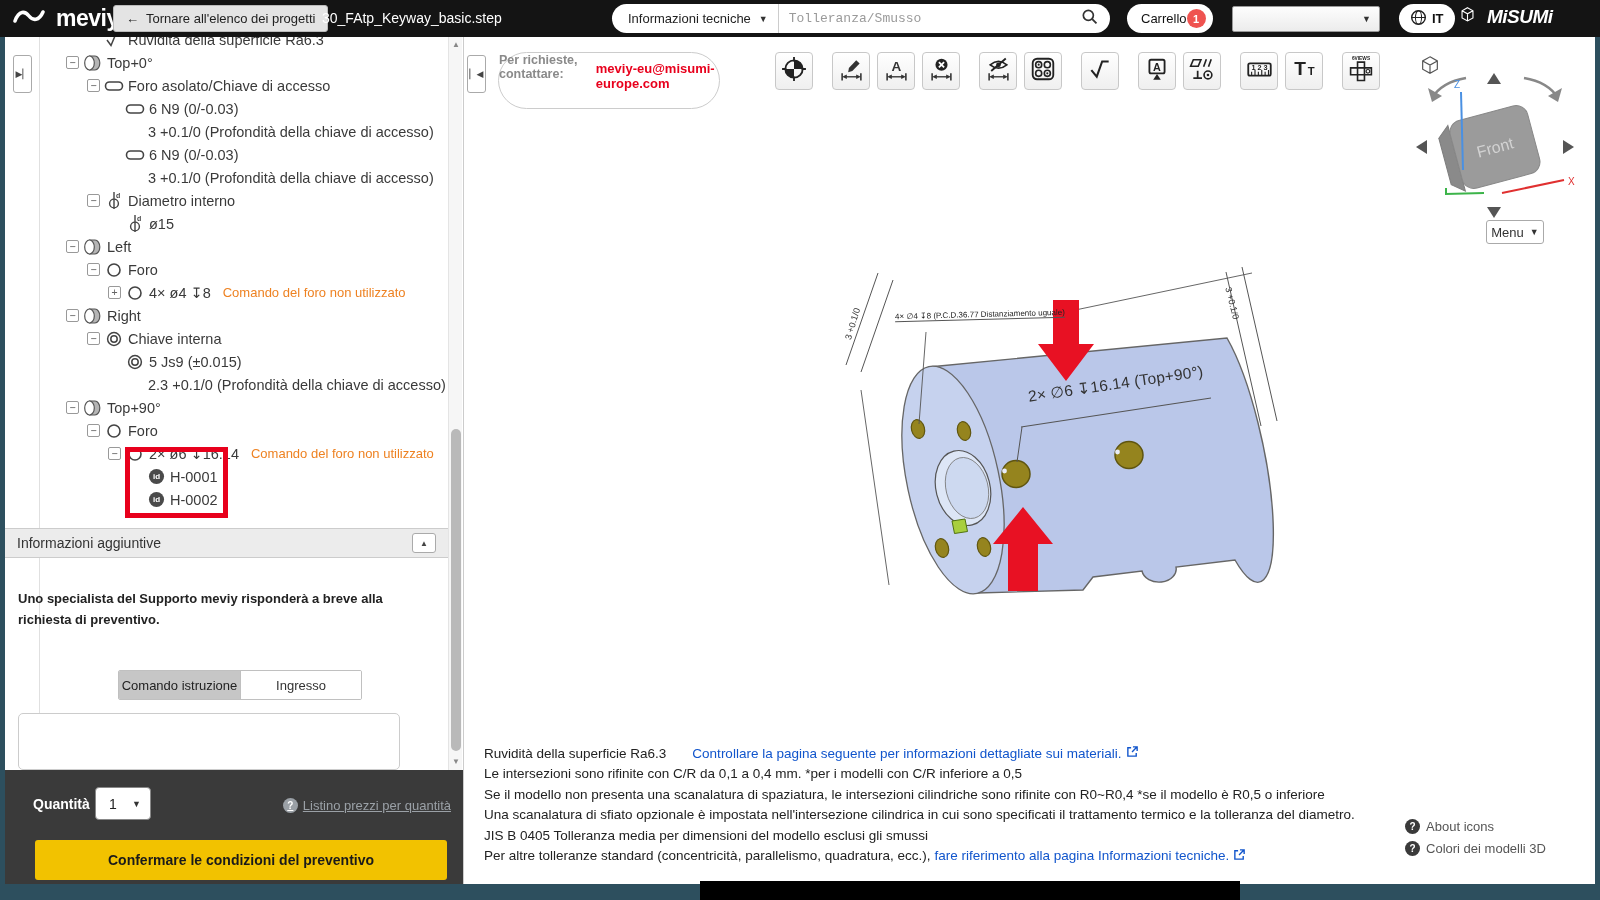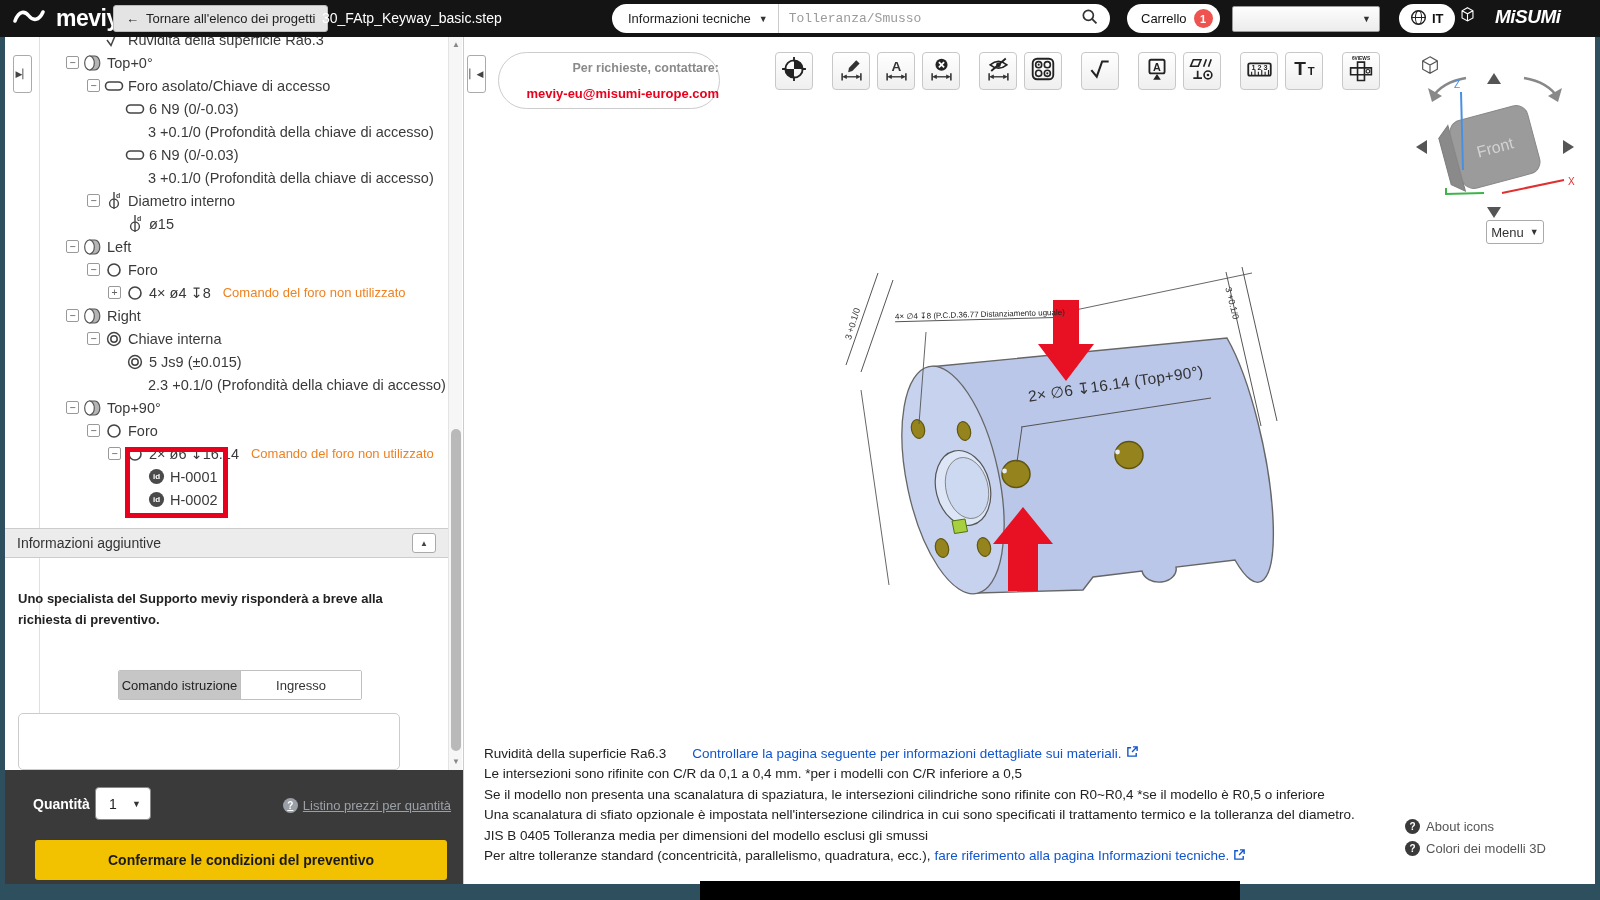--- a/index.html
+++ b/index.html
@@ -13,25 +13,25 @@
 .logo-text { color:#fff; font-size:23px; font-weight:bold; letter-spacing:-0.5px; }
 .backbtn { left:113px; top:5px; height:27px; background:#e4e4e4; border:1px solid #bbb; border-radius:3px; display:flex; align-items:center; gap:7px; padding:0 12px; font-size:13px; color:#222; cursor:pointer; }
 .filename { left:322px; top:10px; color:#fff; font-size:14px; }
 .searchpill { left:612px; top:4px; width:498px; height:29px; background:#fff; border-radius:15px; display:flex; align-items:center; overflow:hidden; }
 .techdd { display:flex; align-items:center; gap:8px; padding:0 10px 0 16px; font-size:13px; color:#222; height:100%; cursor:pointer; flex:none; }
 .caret { font-size:9px; color:#333; }
 .sdiv { width:1px; height:100%; background:#ccc; flex:none; }
 .searchinput { flex:1; border:0; outline:0; font-size:13px; padding:0 8px 0 10px; color:#333; font-family:Liberation Mono, monospace; }
 .searchinput::placeholder { color:#9a9a9a; }
 .sicon { flex:none; margin-right:12px; }
-.cartpill { left:1127px; top:4px; height:29px; background:#fff; border-radius:15px; display:flex; align-items:center; gap:7px; padding:0 7px 0 14px; font-size:13px; color:#111; cursor:pointer;justify-content:space-between; }
+.cartpill { left:1127px; top:4px; height:29px; background:#fff; border-radius:15px; display:flex; align-items:center; gap:0; padding:0 7px 0 14px; font-size:13px; color:#111; cursor:pointer;justify-content:space-between; }
 .cartbadge { width:19px; height:19px; border-radius:50%; background:#ef5350; color:#fff; font-size:11px; font-weight:bold; display:flex; align-items:center; justify-content:center; }
 .topselect { left:1232px; top:6px; width:148px; height:26px; background:linear-gradient(#fdfdfd,#ececec); border:1px solid #999; border-radius:2px; display:flex; align-items:center; justify-content:flex-end; padding-right:8px; cursor:pointer; }
 .langpill { left:1399px; top:4px; height:29px; background:#fff; border-radius:15px; display:flex; align-items:center; gap:5px; padding:0 11px; font-size:13px; font-weight:bold; color:#111; cursor:pointer; }
-.brand { left:1460px; top:6px; display:flex; align-items:center; gap:20px; color:#fff; font-size:19px; font-weight:bold; font-style:italic; letter-spacing:-0.5px; }
+.brand { left:1460px; top:6px; display:flex; align-items:center; gap:12px; color:#fff; font-size:19px; font-weight:bold; font-style:italic; letter-spacing:-0.5px; }
 
 
 .sidebar { position:absolute; left:5px; top:37px; width:458px; height:847px; background:#fff; overflow:hidden; }
 .rail { position:absolute; left:0; top:0; width:35px; height:733px; border-right:1px solid #e0e0e0; background:#fff; }
 .expbtn { position:absolute; left:8px; top:18px; width:19px; height:38px; border:1px solid #aaa; border-radius:3px; background:#fff; font-size:9px; color:#444; display:flex; align-items:center; justify-content:center; cursor:pointer; }
 .treewrap { position:absolute; left:35px; top:0; width:408px; height:490px; overflow:hidden; }
 .tree { margin-top:-9px; }
 .trow { height:23px; display:flex; align-items:center; white-space:nowrap; cursor:pointer; }
 .tg { width:13px; height:13px; border:1px solid #999; background:#fff; font:10px/11px "DejaVu Sans Mono",monospace; text-align:center; color:#666; margin-right:3px; flex:none; border-radius:2px; }
 .ticon { width:22px; height:19px; margin-right:3px; flex:none; display:flex; align-items:center; justify-content:center; }
@@ -54,21 +54,21 @@
 .sfooter { position:absolute; left:0; top:733px; width:458px; height:114px; background:#3a3a3a; }
 .qtylabel { position:absolute; left:28px; top:26px; color:#fff; font-size:14px; font-weight:bold; }
 .qtysel { position:absolute; left:90px; top:17px; width:56px; height:33px; background:#fff; border:1px solid #888; border-radius:4px; display:flex; align-items:center; justify-content:space-between; padding:0 9px 0 13px; font-size:14px; color:#222; cursor:pointer; }
 .pricelink { position:absolute; right:12px; top:28px; display:flex; align-items:center; gap:5px; color:#9aa0a6; font-size:13px; }
 .pricelink span { text-decoration:underline; cursor:pointer; }
 .confirm { position:absolute; left:30px; top:70px; width:412px; height:40px; background:#f2c200; border:0; border-radius:3px; font-size:14px; font-weight:bold; color:#1a1a1a; font-family:"Liberation Sans",sans-serif; cursor:pointer; }
 
 
 .main { position:absolute; left:463px; top:37px; width:1132px; height:847px; background:#fff; border-left:1px solid #ccc; }
 .collbtn2 { position:absolute; left:3px; top:18px; width:19px; height:38px; border:1px solid #aaa; border-radius:3px; background:#fff; font-size:9px; color:#444; display:flex; align-items:center; justify-content:center; cursor:pointer; }
-.contact { position:absolute; left:34px; top:15px; width:222px; height:57px; border:1.5px solid #ccc; border-radius:29px; display:flex; flex-direction:column; align-items:flex-end; justify-content:center; gap:3px; }
+.contact { position:absolute; left:34px; top:15px; width:222px; height:57px; border:1.5px solid #ccc; border-radius:29px; display:flex; flex-direction:row; align-items:flex-start; justify-content:center; gap:3px; }
 .contact .l1 { font-size:12.5px; font-weight:bold; color:#8a8a8a; }
 .contact .l2 { font-size:13px; font-weight:bold; color:#e8001c;margin-top:8px; }
 .toolbar { position:absolute; left:311px; top:15px; display:flex; }
 .tbtn { width:38px; height:38px; border:1px solid #c8c8c8; border-radius:4px; background:linear-gradient(#ffffff,#efefef); display:flex; align-items:center; justify-content:center; margin-right:7px; cursor:pointer; }
 .tbtn.g { margin-left:12px; }
 
 .viewport { position:absolute; left:367px; top:203px; width:490px; height:400px; }
 .dimtext { position:absolute; color:#333; white-space:nowrap; }
 .pcd { left:64px; top:70px; font-size:8px; border-bottom:1px solid #555; transform:rotate(-1.5deg); color:#222; }
 .maindim { left:196px; top:148px; font-size:15.5px; transform:rotate(-8.3deg); transform-origin:left top; letter-spacing:0.2px; }

